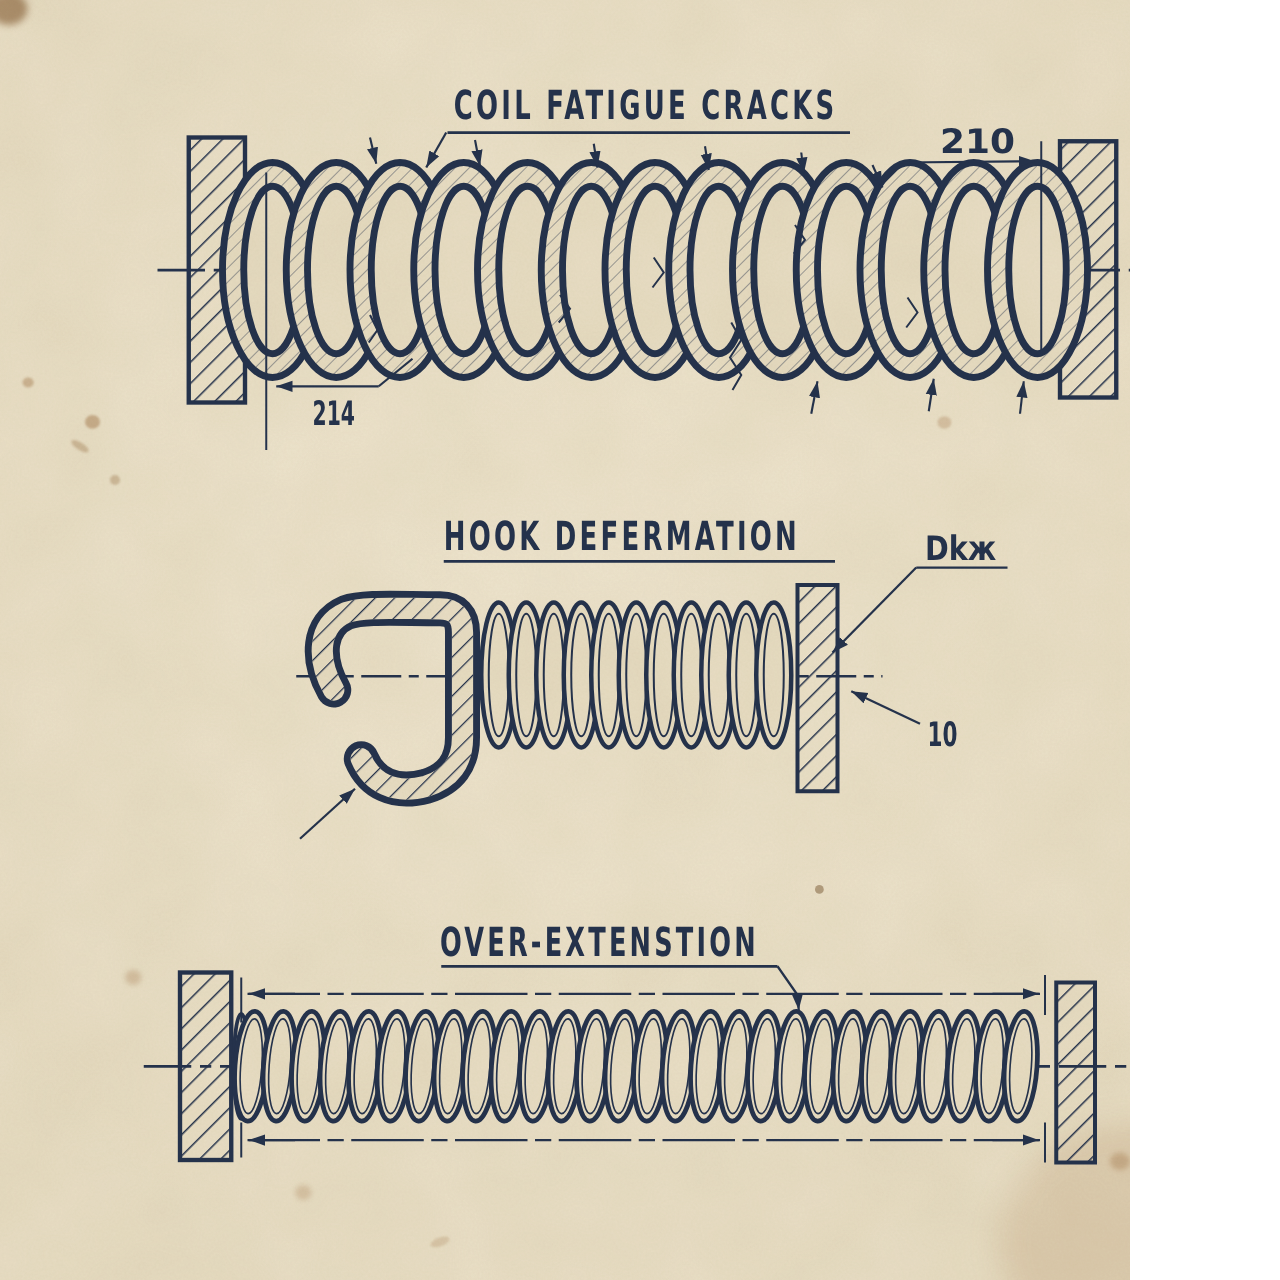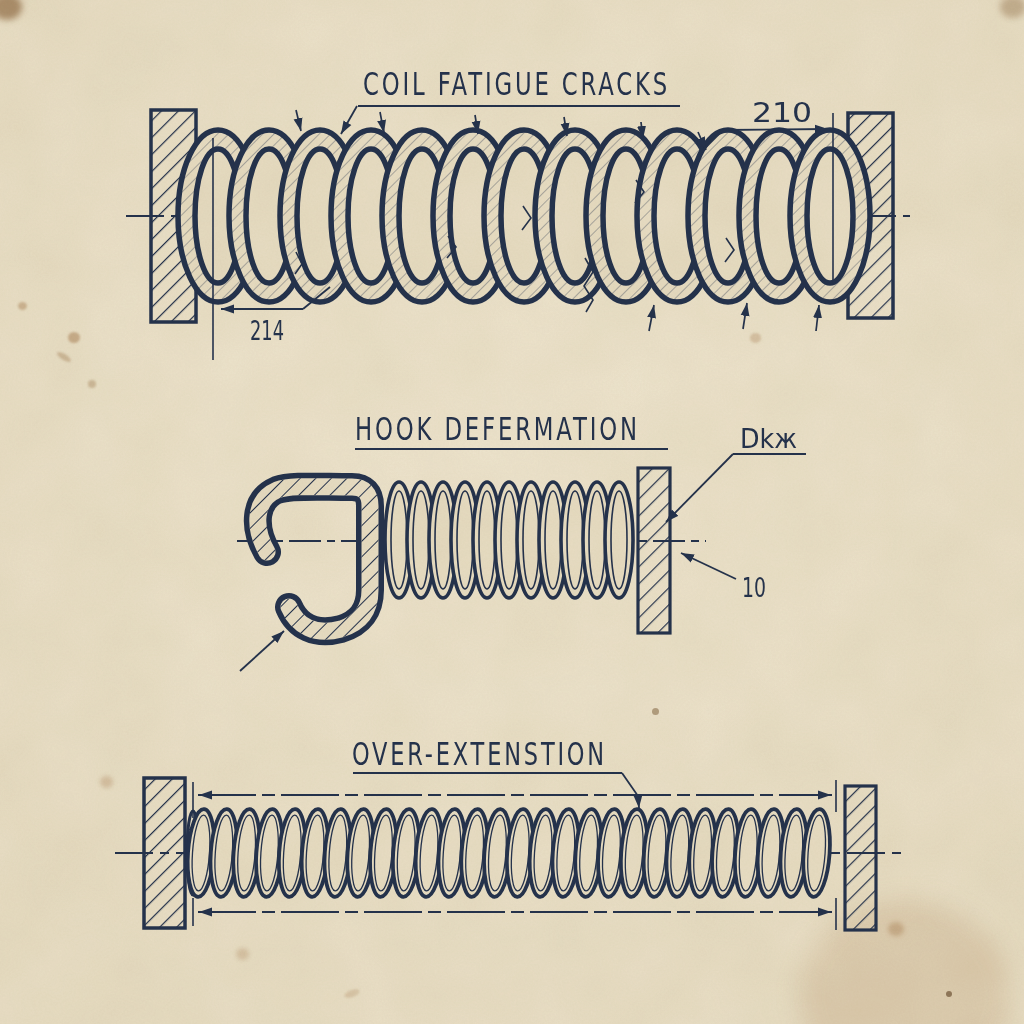--- a/index.html
+++ b/index.html
@@ -1,22 +1,23 @@
 <!DOCTYPE html>
 <html><head>
 <meta charset="utf-8">
 <style>
   html,body{margin:0;padding:0;}
   .paper{
-    position:relative;width:1024px;height:1024px;overflow:hidden;
+    position:relative;width:904px;height:1024px;overflow:hidden;
     background:
       radial-gradient(ellipse 130% 120% at 50% 42%, rgba(255,250,235,.25) 0%, rgba(0,0,0,0) 55%),
       radial-gradient(ellipse 145% 135% at 50% 45%, rgba(0,0,0,0) 58%, rgba(128,100,58,.16) 84%, rgba(104,78,42,.38) 100%),
       #e9dfc6;
     font-family:"DejaVu Sans","Liberation Sans",sans-serif;
+    font-weight:bold;
   }
   .stain{position:absolute;border-radius:50%;pointer-events:none;}
   svg{display:block;}
   #scene{position:absolute;left:0;top:0;}
   .overlay{position:absolute;left:0;top:0;width:1024px;height:1024px;pointer-events:none;}
   .grain{mix-blend-mode:multiply;}
   text{fill:#25334e;}
   .t-title{font-size:32px;letter-spacing:4px;}
   .t-dim{font-size:27px;}
   line,polyline,path,rect,ellipse{vector-effect:none;}

